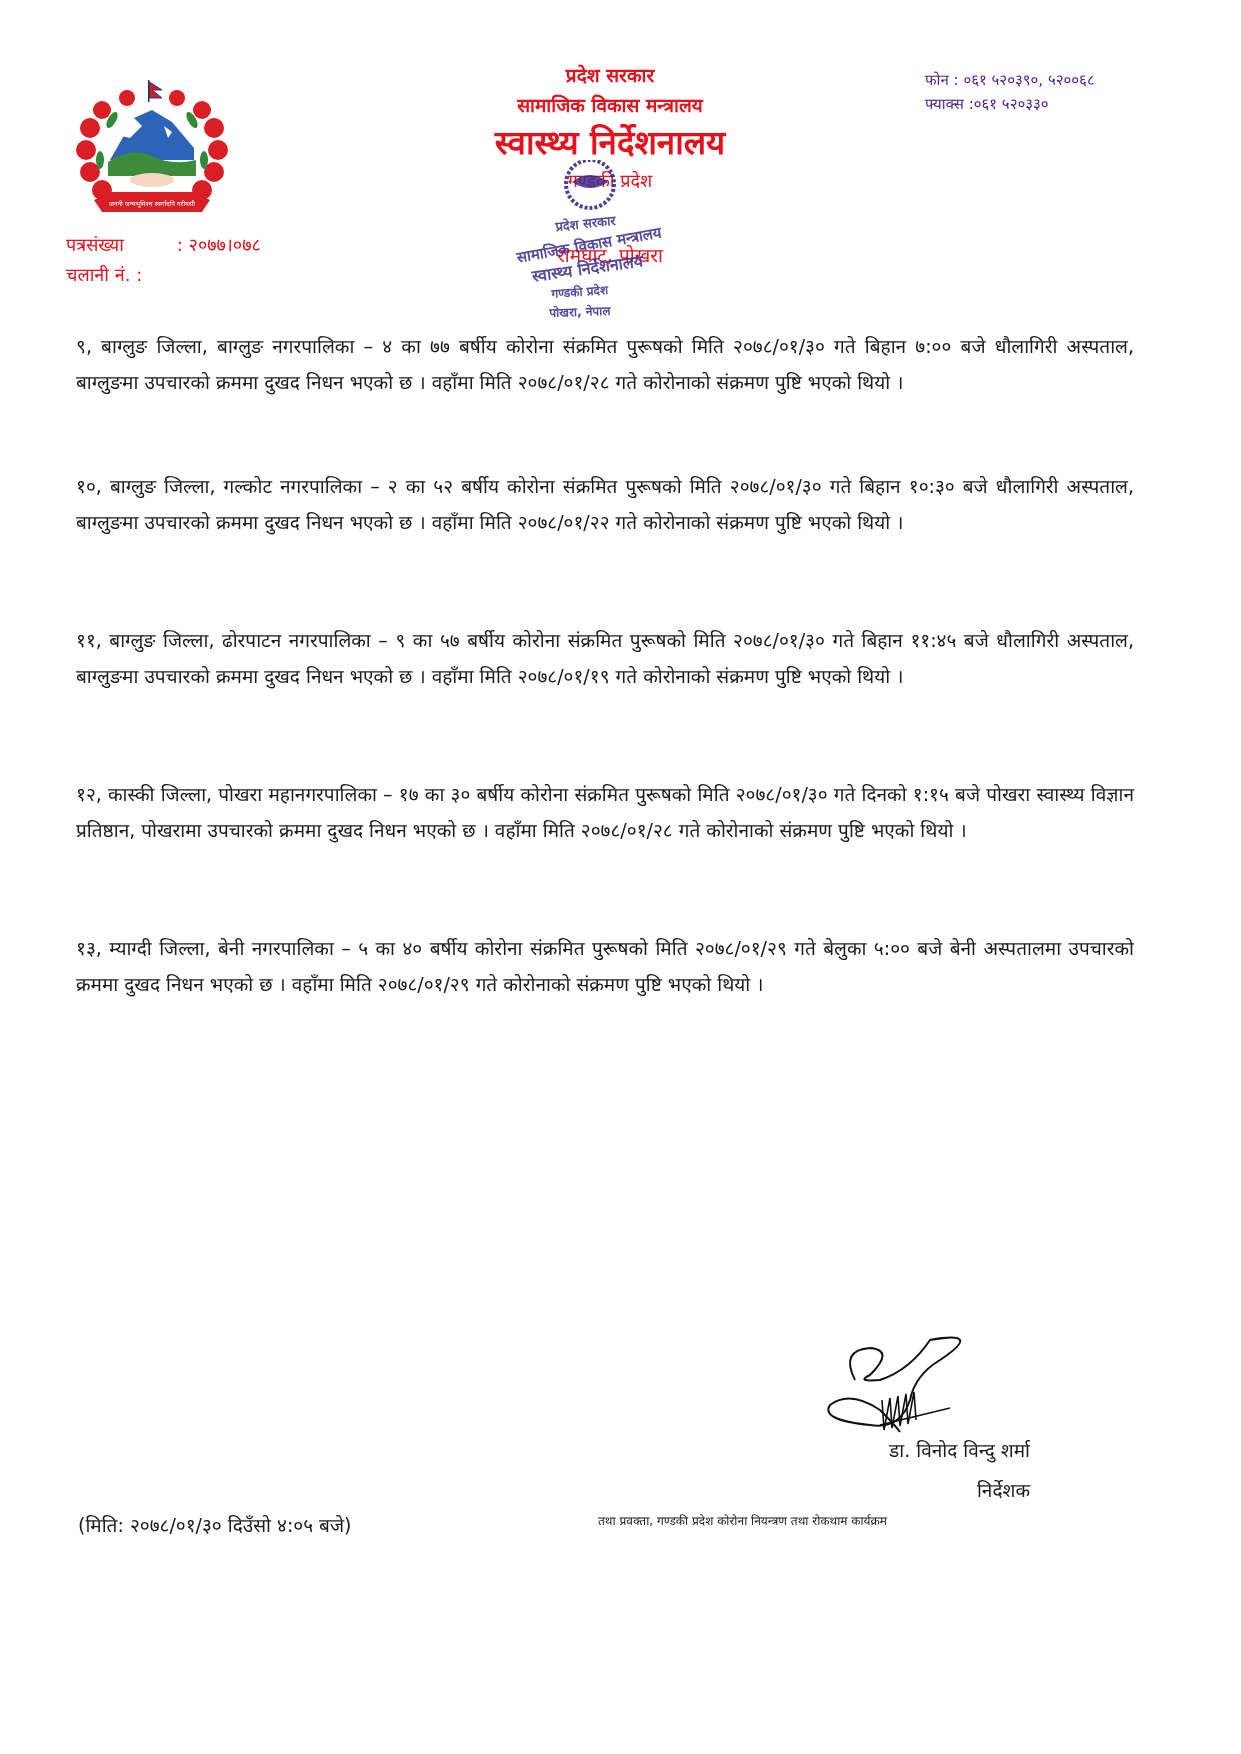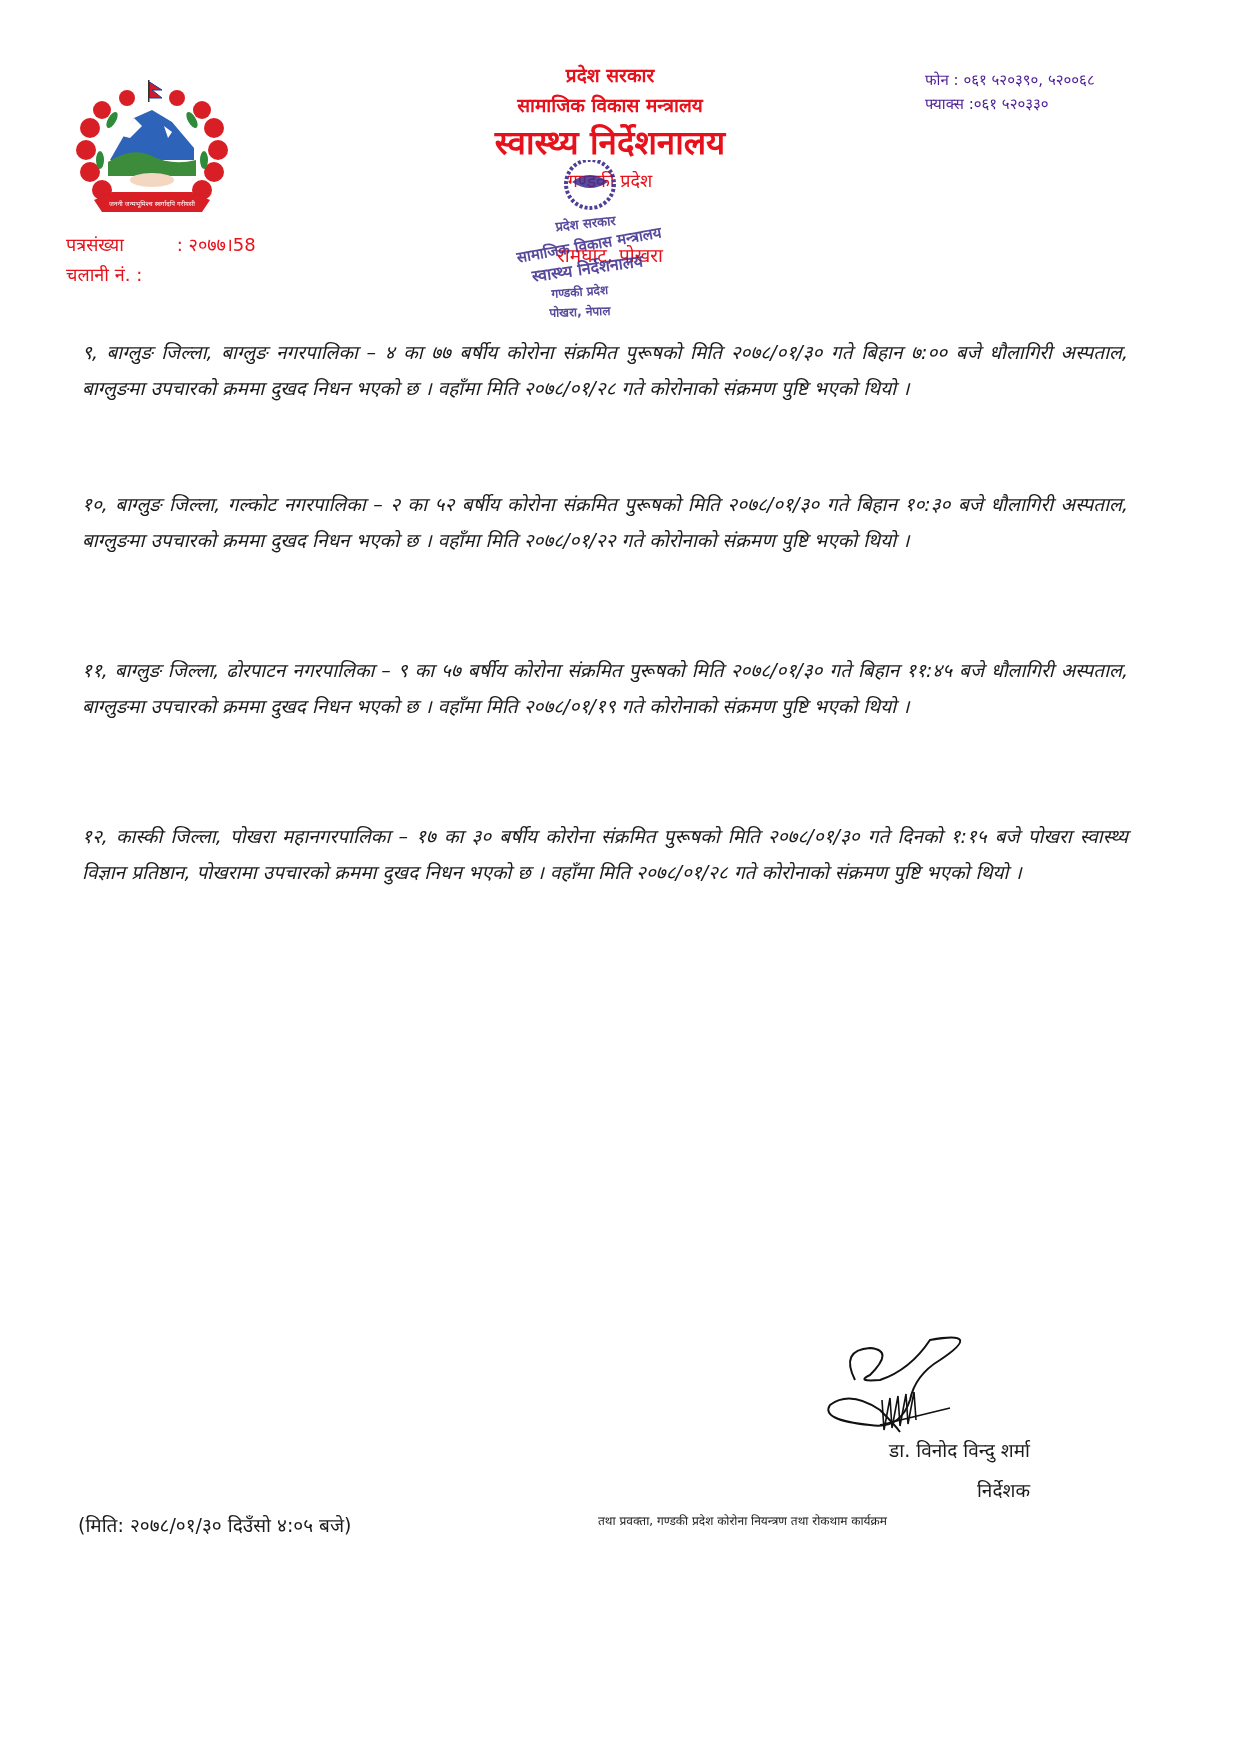--- a/index.html
+++ b/index.html
@@ -13,21 +13,21 @@
     .hdr-center .l1 { font-size: 19px; font-weight: bold; line-height: 30px; }
     .hdr-center .l2 { font-size: 19px; font-weight: bold; line-height: 30px; }
     .hdr-center .l3 { font-size: 33px; font-weight: bold; line-height: 46px; }
     .hdr-center .l4 { font-size: 18px; line-height: 30px; }
     .hdr-center .l5 { font-size: 19px; line-height: 30px; margin-top: 44px; }
     .contact { position: absolute; left: 925px; top: 68px; color: #4c1d95; font-size: 15px; line-height: 24px; }
     .refs { position: absolute; left: 66px; top: 230px; color: #e8101a; font-size: 18px; line-height: 30px; }
     .refs .lbl { display: inline-block; width: 105px; }
     .stamp { position: absolute; left: 470px; top: 160px; width: 240px; height: 170px; }
     .body-text { position: absolute; left: 66px; top: 318px; width: 1078px; font-size: 19px; line-height: 36px; text-align: justify; }
-    .para { margin: 16px; font-style: italic; }
+    .para { margin: 10px; }
     .gap1 { height: 48px; }
     .gap2 { height: 62px; }
     .sig { position: absolute; left: 800px; top: 1320px; width: 200px; height: 130px; }
     .signer { position: absolute; left: 730px; top: 1430px; width: 300px; text-align: right; font-size: 19px; line-height: 40px; }
     .footer-date { position: absolute; left: 78px; top: 1512px; font-size: 19px; }
     .footer-role { position: absolute; left: 598px; top: 1512px; font-size: 12px; }
   </style>
 </head>
 <body>
 
@@ -79,21 +79,21 @@
     <span>०६१ ५२०३९०, ५२००६८</span>
   </div>
   <div>
     <span>फ्याक्स :</span><span>०६१ ५२०३३०</span>
   </div>
 </div>
 
 <div class="refs">
   <div>
     <span class="lbl">पत्रसंख्या</span>
-    <span>: २०७७।58</span>
+    <span>: २०७७।०७८</span>
   </div>
   <div>
     <span>चलानी नं.</span>
     <span>:</span>
   </div>
 </div>
 
 <div class="stamp">
   <svg width="240" height="170" viewBox="0 0 240 170">
     <circle cx="120" cy="24" r="24" fill="none" stroke="#3b2a8c" stroke-width="4" stroke-dasharray="3 2" opacity="0.9"></circle>
@@ -110,20 +110,21 @@
 
 <div class="body-text">
   <p class="para">९, बाग्लुङ जिल्ला,  बाग्लुङ नगरपालिका – ४ का ७७ बर्षीय कोरोना संक्रमित पुरूषको मिति २०७८/०१/३० गते बिहान ७:०० बजे धौलागिरी अस्पताल,  बाग्लुङमा उपचारको क्रममा दुखद निधन भएको छ । वहाँमा मिति २०७८/०१/२८ गते कोरोनाको संक्रमण पुष्टि भएको थियो ।</p>
   <div class="gap1"></div>
   <p class="para">१०, बाग्लुङ जिल्ला,  गल्कोट नगरपालिका – २ का ५२ बर्षीय कोरोना संक्रमित पुरूषको मिति २०७८/०१/३० गते बिहान १०:३० बजे धौलागिरी अस्पताल,  बाग्लुङमा उपचारको क्रममा दुखद निधन भएको छ । वहाँमा मिति २०७८/०१/२२ गते कोरोनाको संक्रमण पुष्टि भएको थियो ।</p>
   <div class="gap2"></div>
   <p class="para">११, बाग्लुङ जिल्ला,  ढोरपाटन नगरपालिका – ९ का ५७ बर्षीय कोरोना संक्रमित पुरूषको मिति २०७८/०१/३० गते बिहान ११:४५ बजे धौलागिरी अस्पताल,  बाग्लुङमा उपचारको क्रममा दुखद निधन भएको छ । वहाँमा मिति २०७८/०१/१९ गते कोरोनाको संक्रमण पुष्टि भएको थियो ।</p>
   <div class="gap2"></div>
   <p class="para">१२, कास्की जिल्ला, पोखरा महानगरपालिका – १७ का ३० बर्षीय कोरोना संक्रमित पुरूषको मिति २०७८/०१/३० गते दिनको १:१५ बजे पोखरा स्वास्थ्य विज्ञान प्रतिष्ठान, पोखरामा उपचारको क्रममा दुखद निधन भएको छ । वहाँमा मिति २०७८/०१/२८ गते कोरोनाको संक्रमण पुष्टि भएको थियो ।</p>
   <div class="gap2"></div>
+  <p class="para">१३, म्याग्दी जिल्ला,  बेनी नगरपालिका – ५ का ४० बर्षीय कोरोना संक्रमित पुरूषको मिति २०७८/०१/२९ गते बेलुका ५:०० बजे बेनी अस्पतालमा उपचारको क्रममा दुखद निधन भएको छ । वहाँमा मिति २०७८/०१/२९ गते कोरोनाको संक्रमण पुष्टि भएको थियो ।</p>
   <div class="gap1"></div>
 </div>
 
 <div class="sig">
   <svg width="200" height="130" viewBox="0 0 200 130">
     <path d="M55 60 Q40 30 70 28 Q95 30 70 55 Q55 62 80 60 Q110 50 130 20 Q185 10 140 40 Q115 55 110 80 Q100 110 70 105 Q20 100 30 85 Q50 70 80 90 Q95 105 100 112" fill="none" stroke="#111" stroke-width="2"></path>
     <path d="M82 80 L84 110 L90 78 L92 108 L98 76 L100 106 L106 74 L108 104 L114 72 L116 100 M80 105 L150 88" fill="none" stroke="#111" stroke-width="1.6"></path>
   </svg>
 </div>
 

